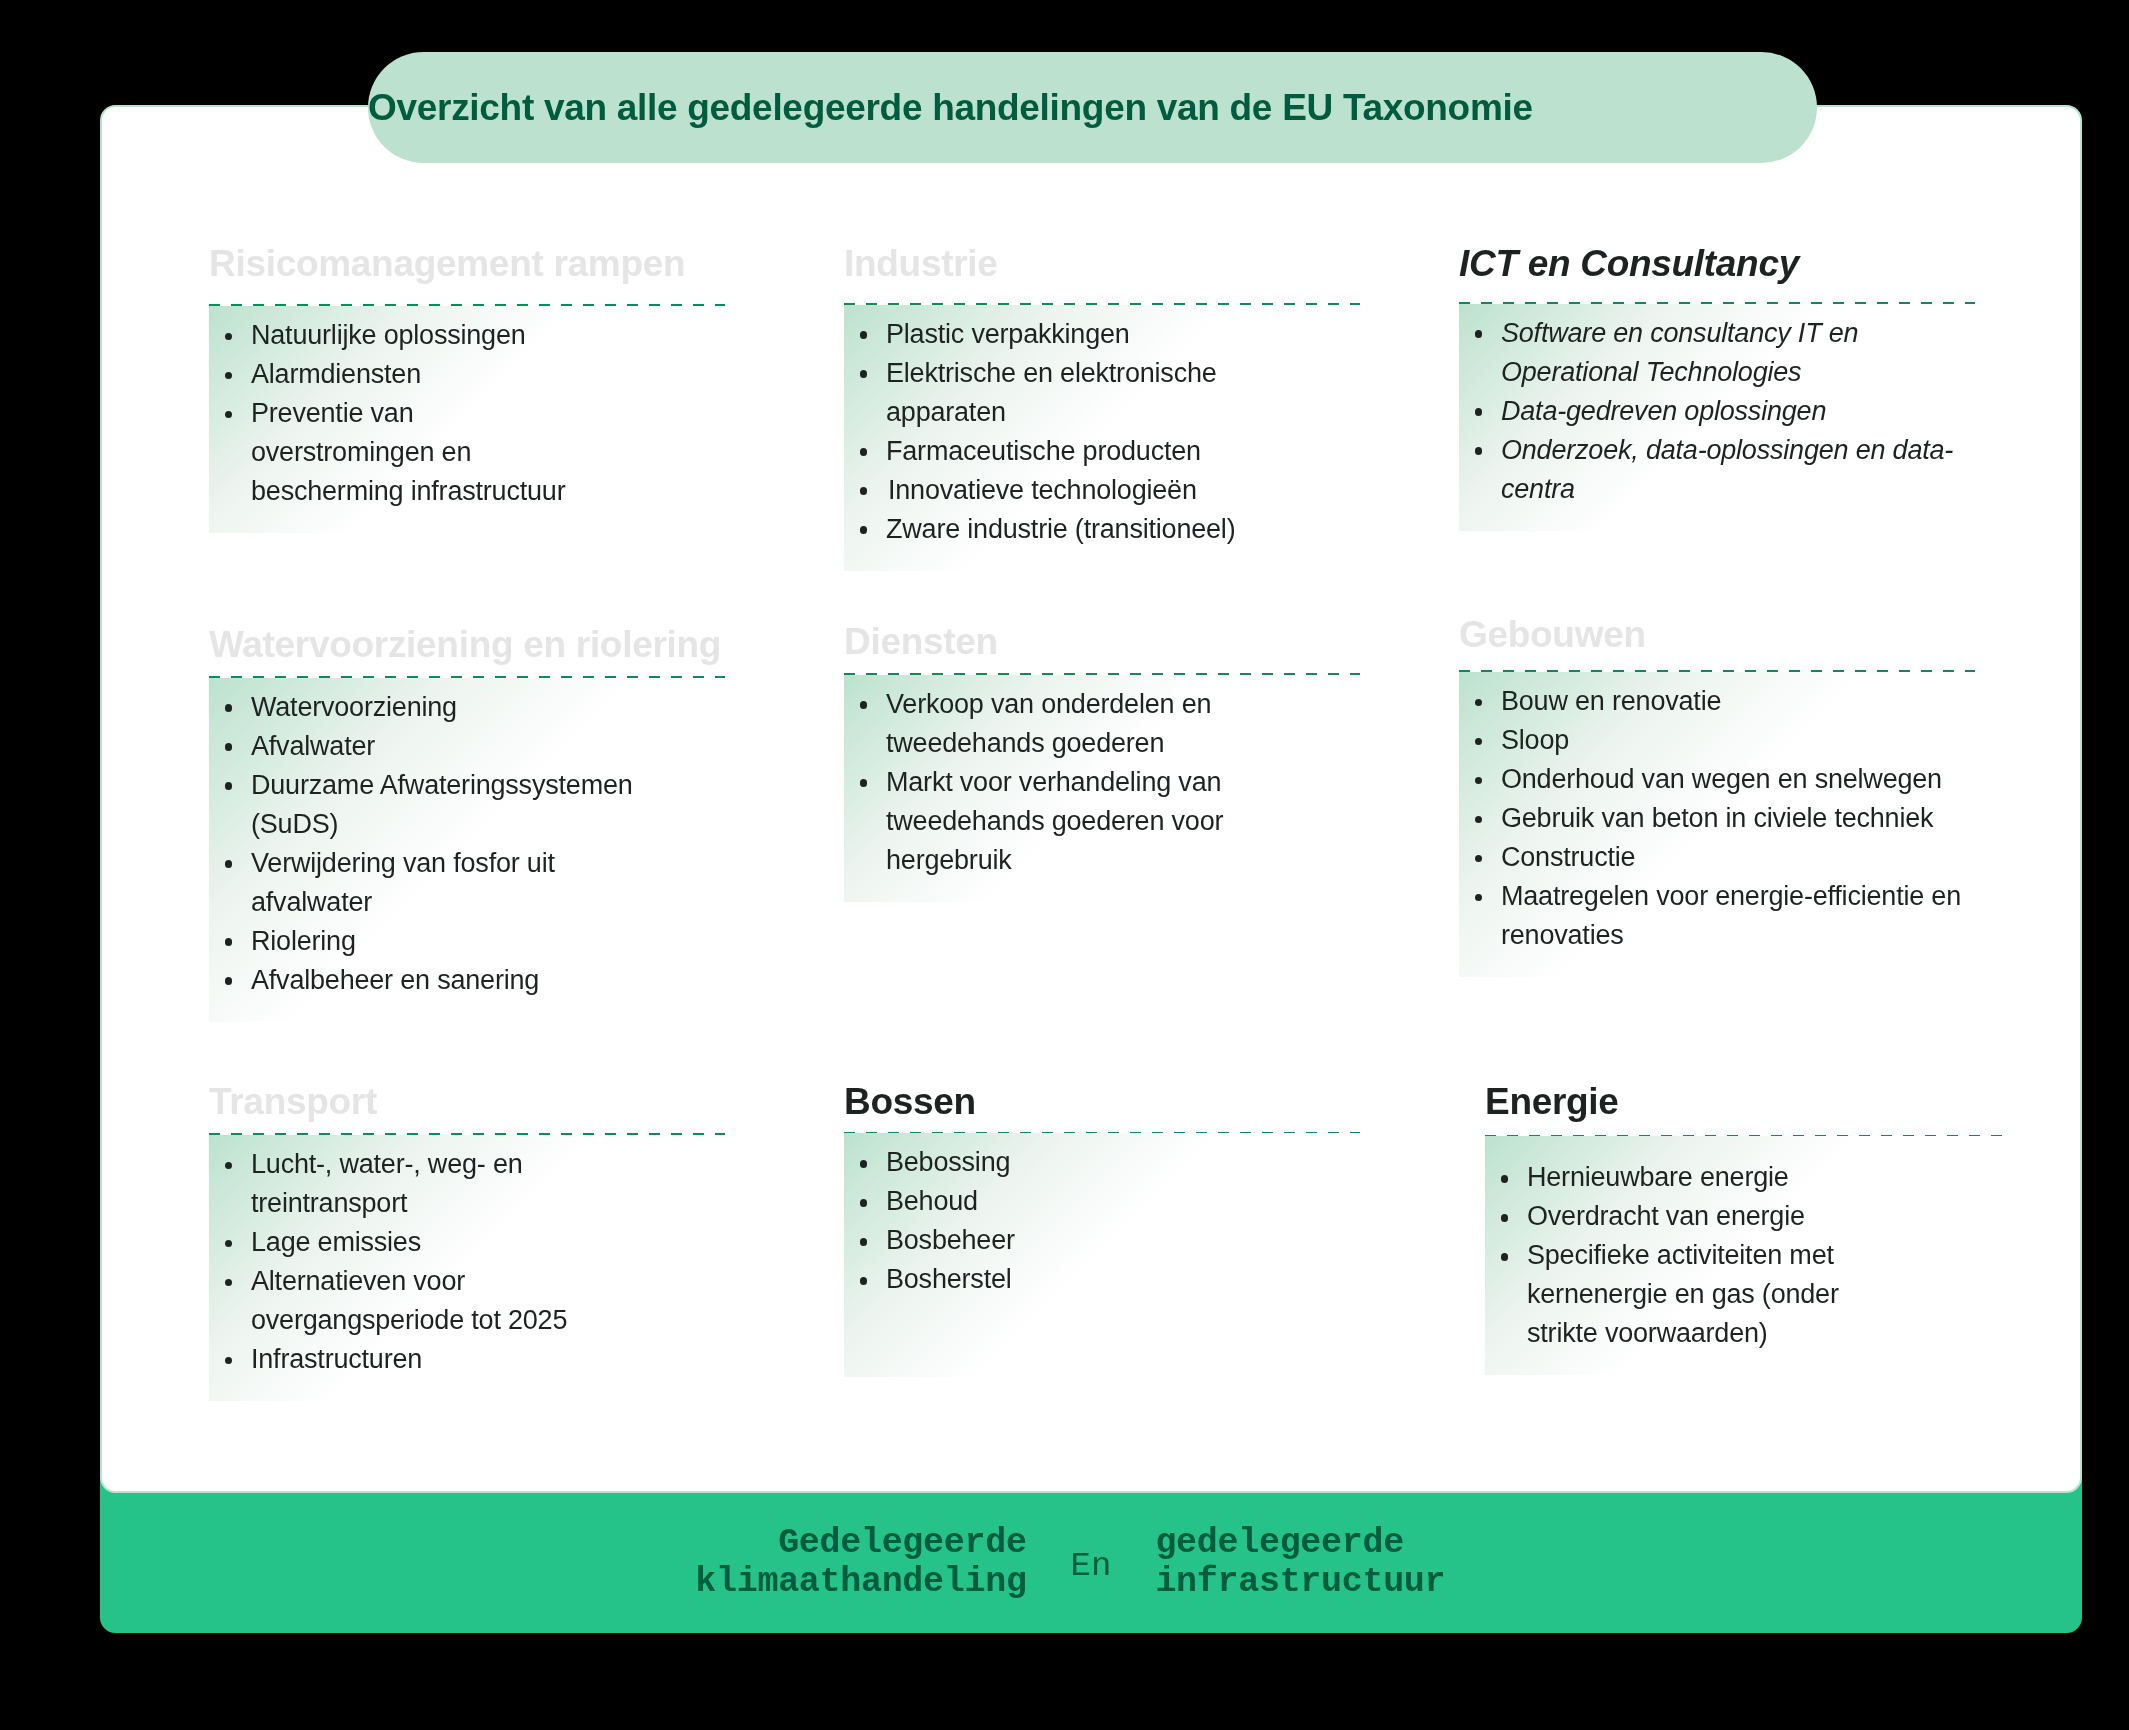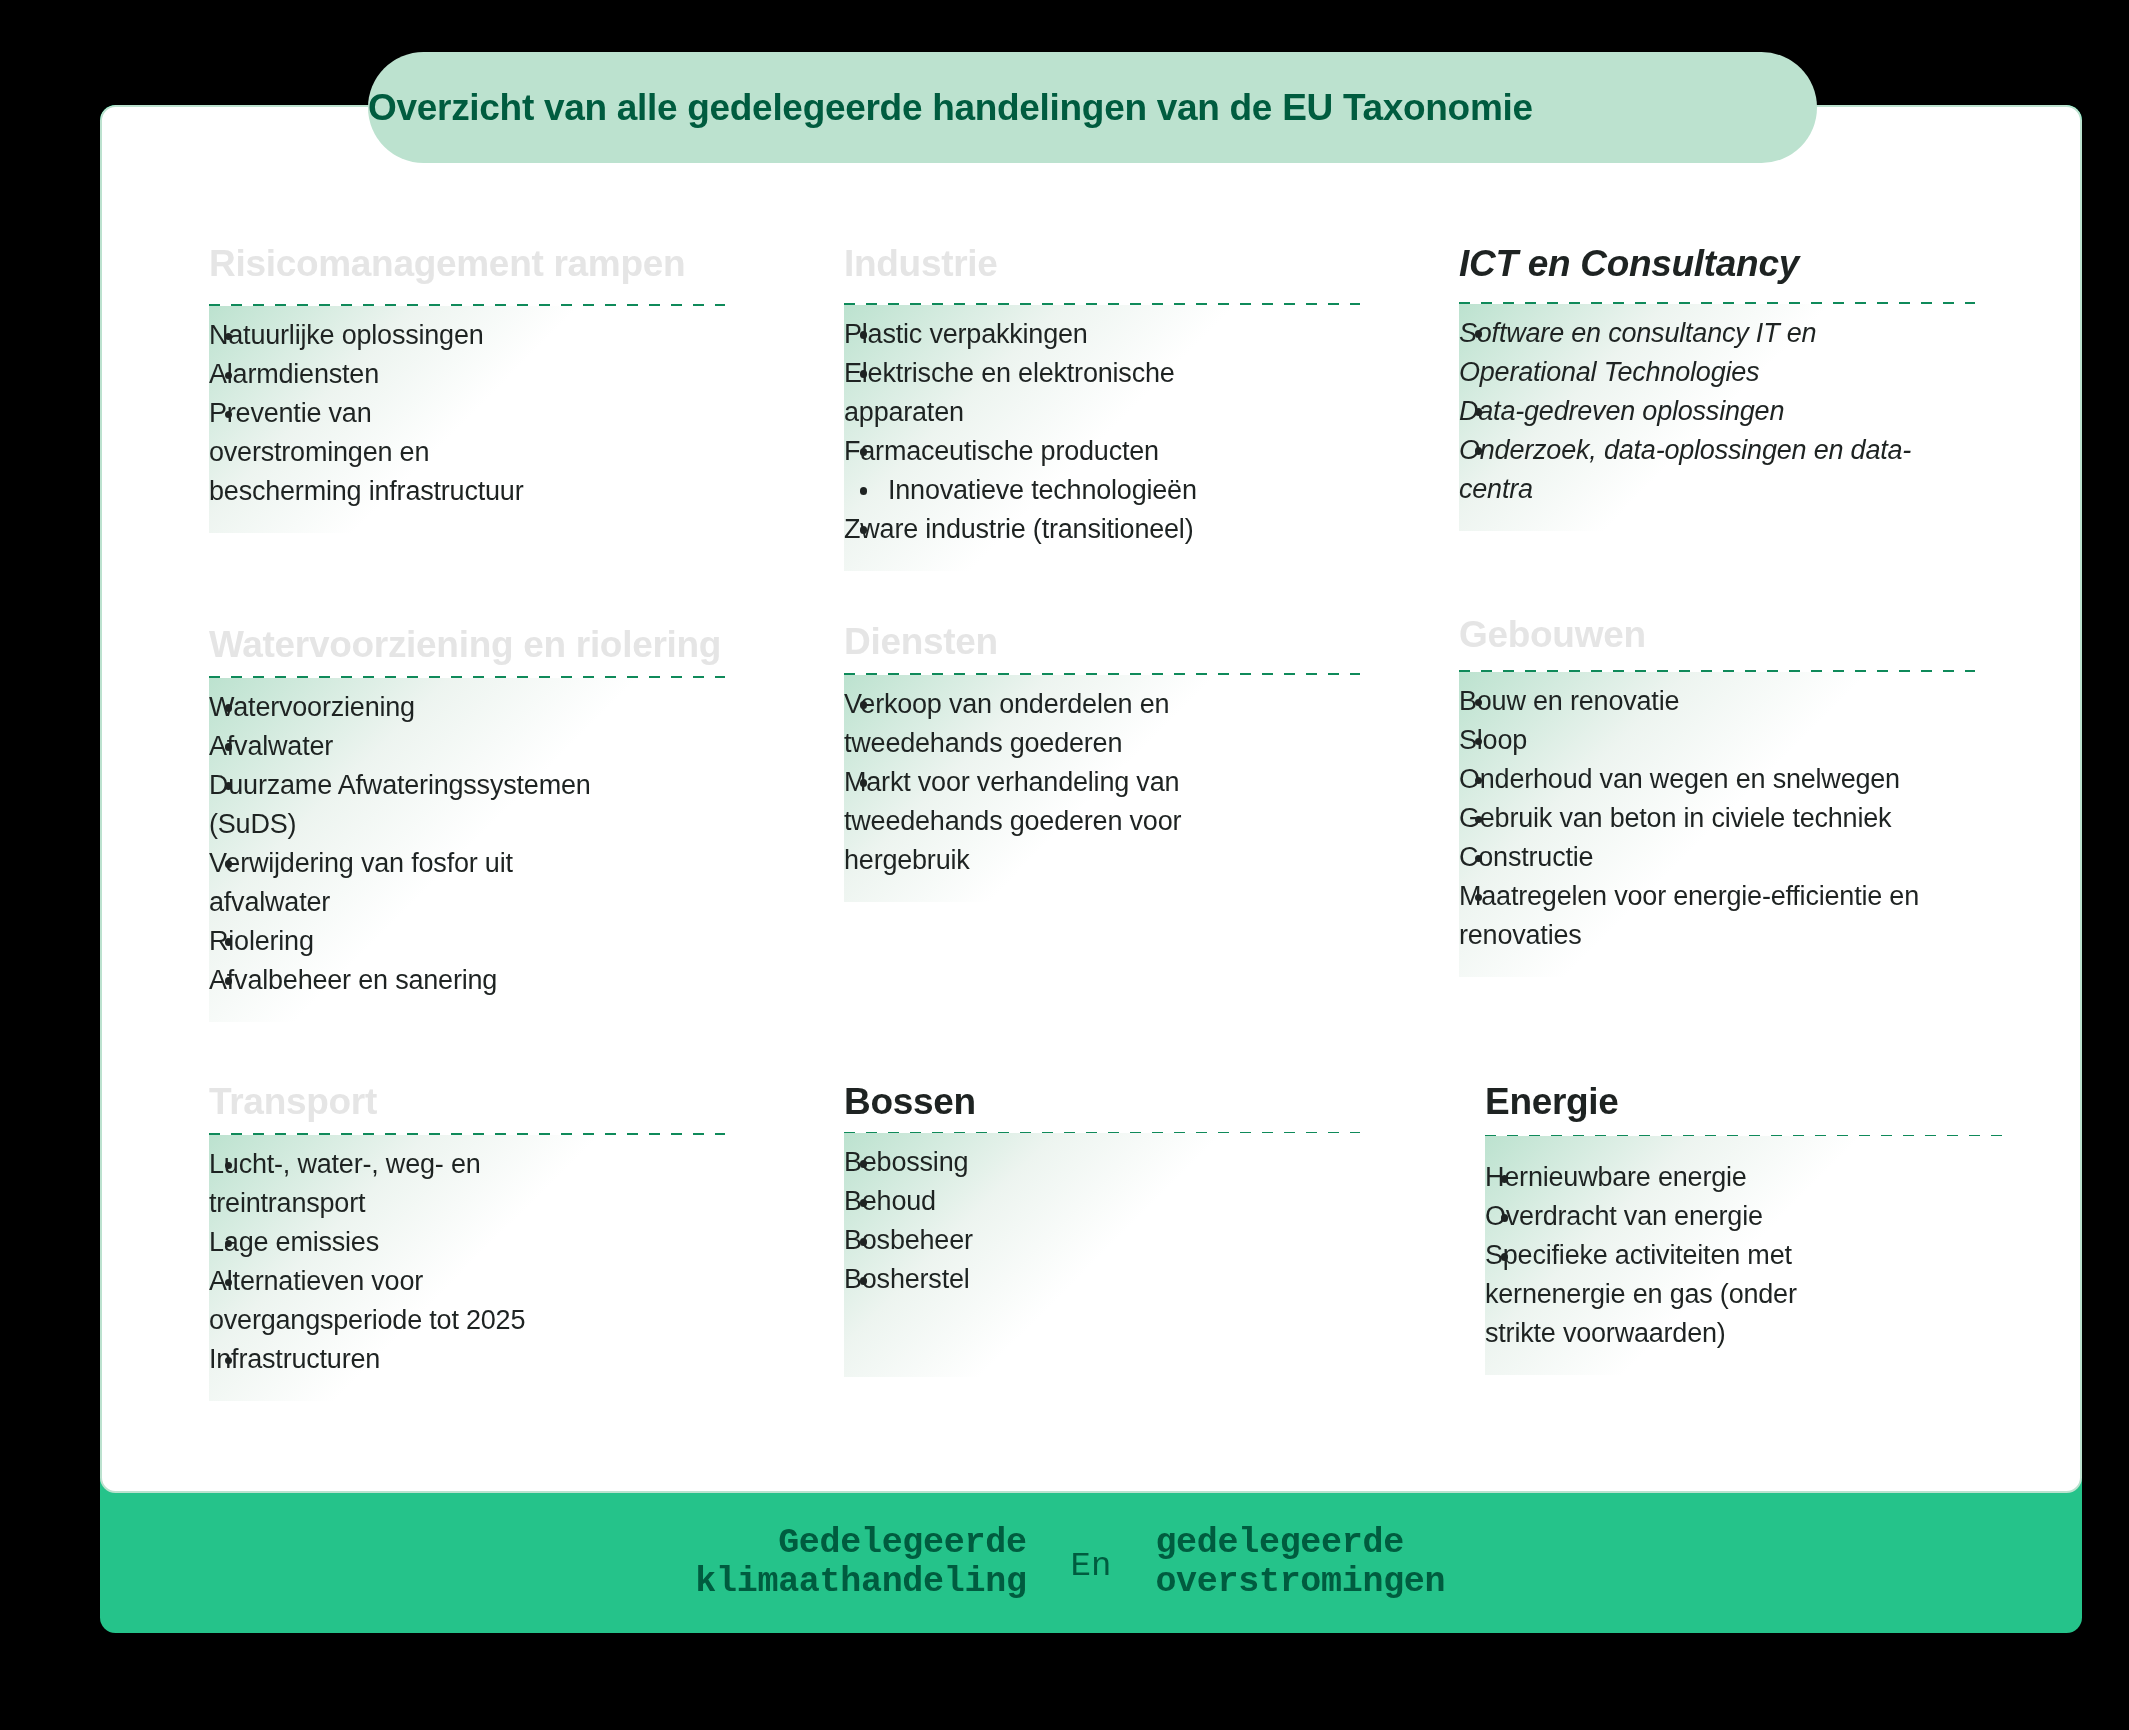--- a/index.html
+++ b/index.html
@@ -83,20 +83,21 @@
     padding: 10px 0 22px 0;
     background: linear-gradient(135deg, #bce2cf 0%, rgba(235,243,238,0.9) 28%, rgba(255,255,255,0) 50%);
   }
   .section ul {
     margin: 0;
     padding: 0 0 0 0;
     list-style: none;
   }
   .section li {
     position: relative;
+    padding-left: 42px;
     font-size: 27px;
     line-height: 39px;
     color: #1e2322;
     letter-spacing: -0.2px;
   }
   .section li::before {
     content: "";
     position: absolute;
     left: 15.5px;
     top: 16.6px;
@@ -153,21 +154,21 @@
   <div class="card-white"></div>
 
   <div class="footer-area">
     <div class="footer-left">
       <div>Gedelegeerde</div>
       <div>klimaathandeling</div>
     </div>
     <div class="footer-and">En</div>
     <div class="footer-right">
       <div>gedelegeerde</div>
-      <div>overstromingen</div>
+      <div>infrastructuur</div>
     </div>
   </div>
 </div>
 
 <div class="section" style="left:209px; top:242px;">
   <h2 class="green">Risicomanagement rampen</h2>
   <div style="height:18.3px"></div>
   <div class="dash"></div>
   <div class="body">
     <ul>

